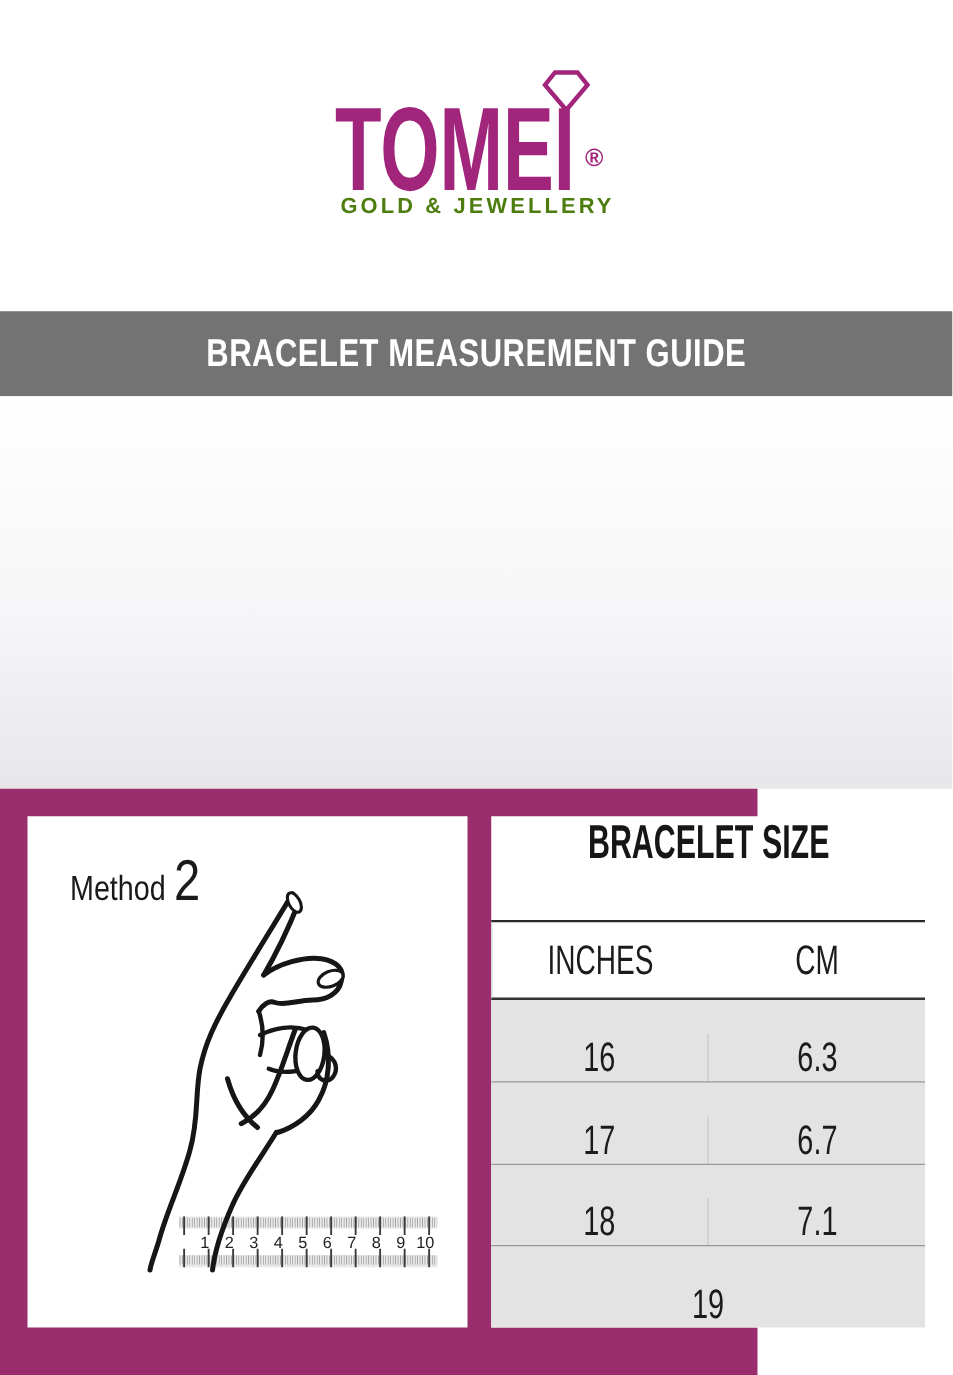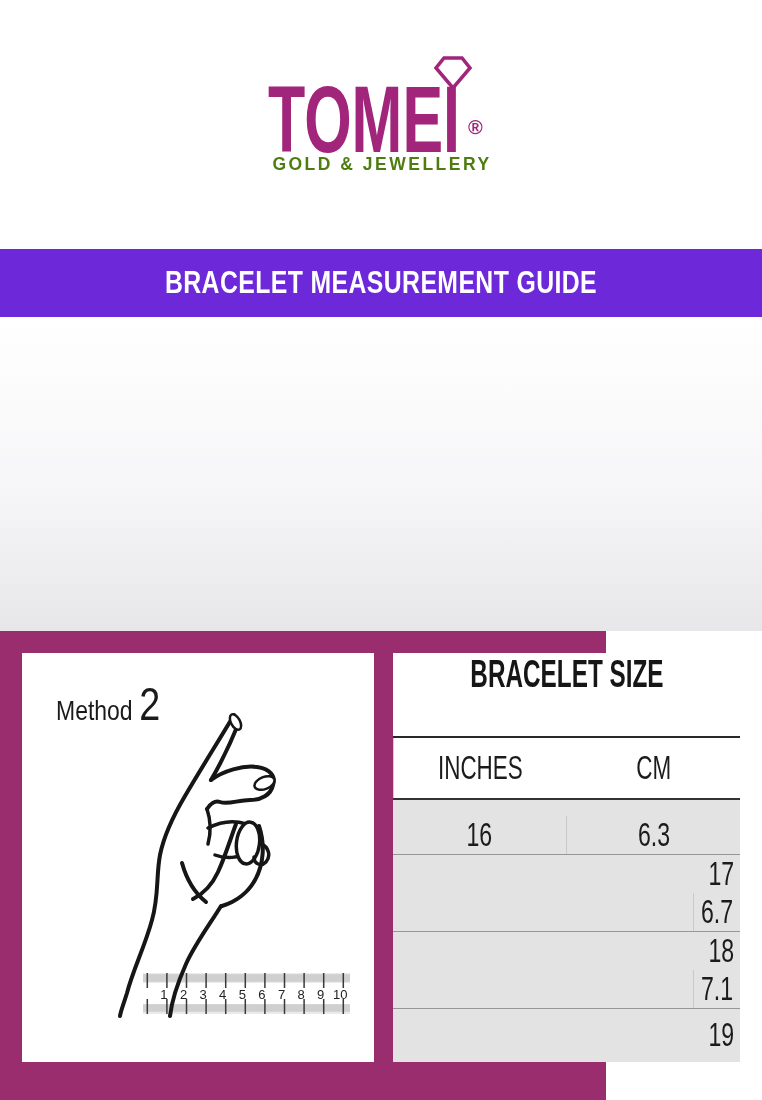--- a/index.html
+++ b/index.html
@@ -9,21 +9,21 @@
 
   
   .logo-area{position:absolute;left:0;top:0;width:762px;height:249px;background:#fff;}
   .diamond{position:absolute;left:432px;top:55px;}
   .brand-svg{position:absolute;left:268px;top:82px;}
   .reg-mark{position:absolute;left:468px;top:116px;font-size:20px;font-weight:700;color:#A1257B;}
   .tagline{position:absolute;left:271px;top:154px;width:222px;text-align:center;
            font-size:17.5px;font-weight:700;letter-spacing:2.5px;color:#4d7c0f;white-space:nowrap;}
 
   
-  .banner{position:absolute;left:0;top:249px;width:762px;height:68px;background:#6d28d9;
+  .banner{position:absolute;left:0;top:249px;width:762px;height:68px;background:#737373;
           display:flex;align-items:center;justify-content:center;}
   .banner h1{margin:0;font-size:31px;font-weight:700;color:#fff;letter-spacing:.5px;
              white-space:nowrap;transform:scaleX(.8);}
 
   
   .methods{position:absolute;left:0;top:317px;width:762px;height:314px;
            background:linear-gradient(180deg,#ffffff 0%,#f6f6f8 55%,#e7e7ea 100%);}
   .method{position:absolute;left:57px;font-size:21.5px;line-height:30px;color:#1d1d1d;white-space:nowrap;}
   .method.m1{top:359px;}
   .method.m2{top:492px;}
@@ -43,21 +43,21 @@
   .m2-num{font-size:46px;font-weight:400;margin-left:8px;}
   .ruler{position:absolute;left:121px;top:320px;}
   .hand{position:absolute;left:0;top:0;}
 
   
   .t-title{height:85px;display:flex;justify-content:center;
            border-bottom:2.5px solid #282828;box-sizing:border-box;}
   .t-title span{font-size:38px;font-weight:700;color:#161616;white-space:nowrap;transform:scaleX(.64);}
   .t-head{height:62px;display:flex;border-bottom:2px solid #333;box-sizing:border-box;background:#fff;}
   .t-row{flex:1;display:flex;background:#E4E3E4;align-items:flex-end;}
-  .t-row + .t-row{border-top:1.5px solid #979797;flex-direction:column;}
+  .t-row + .t-row{border-top:1.5px solid #979797;}
   .cell{flex:1;display:flex;align-items:center;justify-content:center;}
   .cell.rcell{border-left:1.5px solid #cfcfcf;}
   .t-row .cell.rcell{border-left-color:#c9c9c9;}
   .t-head .cell span{font-size:33px;font-weight:500;color:#1b1b1b;transform:scaleX(.68);white-space:nowrap;}
   .t-row .cell span{font-size:33px;font-weight:500;color:#1b1b1b;transform:scaleX(.7);white-space:nowrap;}
 </style>
 </head>
 <body>
 
 <div class="page">

